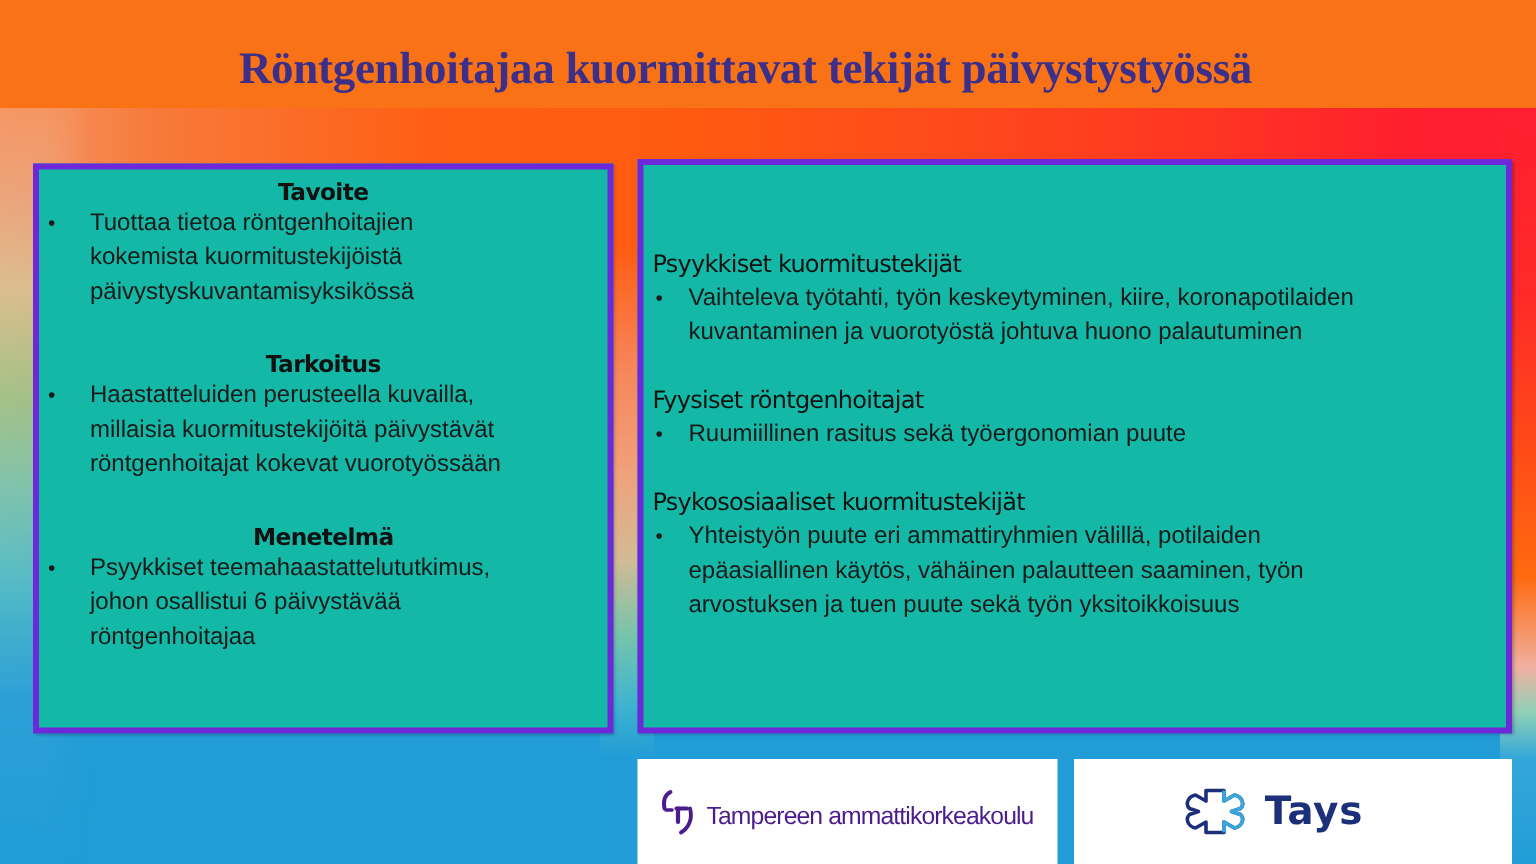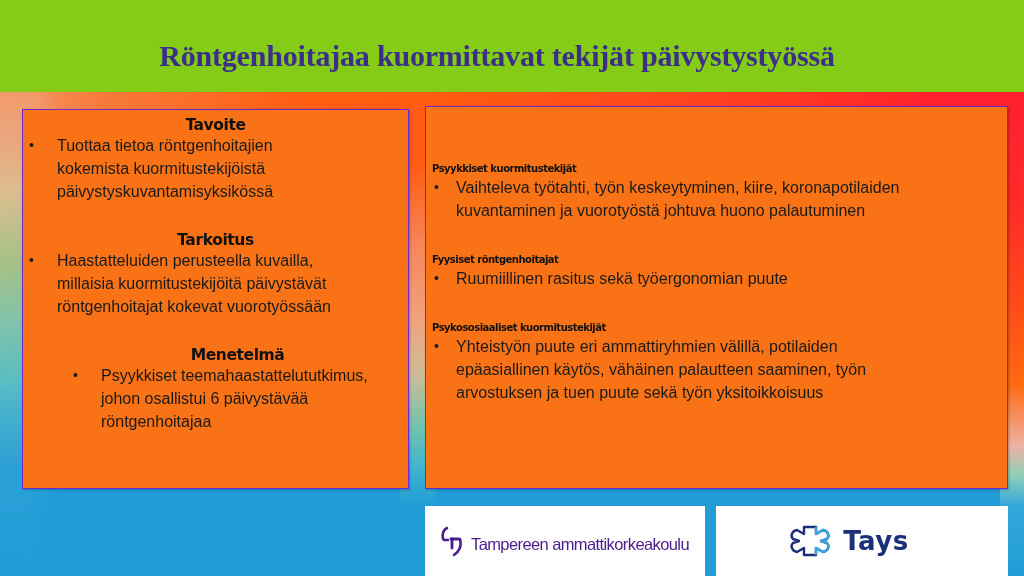--- a/index.html
+++ b/index.html
@@ -2,22 +2,22 @@
 <html><head>
   <meta charset="utf-8">
   <style>
     * { box-sizing: border-box; margin: 0; padding: 0; }
     html, body { width: 1024px; height: 576px; overflow: hidden; background: #ffffff; }
     body { position: relative; font-family: "Liberation Sans", sans-serif; }
 
     .slide { position: absolute; left: 0; top: 0; width: 1024px; height: 576px; }
 
     .title-bar {
-      position: absolute; left: 0; top: 0; width: 1024px; height: 92px;
-      background: #84cc16;
+      position: absolute; left: 0; top: 0; width: 1024px; height: 72px;
+      background: #f97316;
       display: flex; align-items: center; justify-content: center;
     }
     .title {
       font-family: "Liberation Serif", "DejaVu Serif", serif;
       font-size: 30px;
       color: #3b2f8a;
       letter-spacing: -0.2px;
       margin-top: 20px;
       margin-left: -30px;
     }
@@ -84,22 +84,22 @@
         #ff2a28 25%,
         #ff4a18 45%,
         #ff6a10 62%,
         #f0b0a0 74%,
         #8fd0b8 80%,
         #34a7da 86%,
         #219cd6 100%);
     }
 
     .panel {
-      position: absolute; background: #f97316;
-      border: 1px solid #6d28d9;
+      position: absolute; background: #14b8a6;
+      border: 4px solid #6d28d9;
       box-shadow: 1px 1px 2px rgba(0,0,0,0.25);
     }
     .panel-left { left: 22px; top: 109px; width: 387px; height: 380px; }
     .panel-right { left: 425px; top: 106px; width: 583px; height: 383px; }
 
     .section-head {
       font-family: "DejaVu Sans", sans-serif;
       font-weight: bold;
       font-size: 15.5px;
       color: #111;
@@ -125,22 +125,22 @@
     .left-sec .bullet { padding-left: 34px; }
     .left-sec .bullet .dot { left: 6px; }
 
     .right-title {
       position: absolute; left: 0; top: 7px; width: 100%;
       font-family: "DejaVu Sans", sans-serif; font-weight: bold;
       font-size: 18px; color: #111; text-align: center; letter-spacing: -0.4px;
     }
     .right-sec { position: absolute; left: 6px; width: 570px; }
     .right-sec .sub-head {
-      font-family: "DejaVu Sans", sans-serif; font-weight: bold;
-      font-size: 10px; color: #111; letter-spacing: -0.5px;
+      font-family: "DejaVu Sans", sans-serif; font-weight: normal;
+      font-size: 16px; color: #111; letter-spacing: -0.5px;
       margin-bottom: 2px;
     }
     .right-sec .bullet { padding-left: 24px; line-height: 23px; }
     .right-sec .bullet .dot { left: 2px; }
 
     .authors {
       position: absolute; left: 22px; top: 500px; width: 387px;
       text-align: center;
       font-family: "DejaVu Sans", sans-serif; font-weight: bold;
       font-size: 15px; line-height: 21.5px; color: #0d1030;
@@ -199,21 +199,21 @@
       <ul class="bullet-list">
         <li class="bullet">
           <span class="dot">•</span>
           <span>Haastatteluiden perusteella kuvailla,</span><br>
           <span>millaisia kuormitustekijöitä päivystävät</span><br>
           <span>röntgenhoitajat kokevat vuorotyössään</span>
         </li>
       </ul>
     </div>
 
-    <div class="left-sec" style="top:236px;padding-left:44px;">
+    <div class="left-sec" style="top:236px;">
       <div class="section-head">Menetelmä</div>
       <ul class="bullet-list">
         <li class="bullet">
           <span class="dot">•</span>
           <span>Psyykkiset teemahaastattelututkimus,</span><br>
           <span>johon osallistui 6 päivystävää</span><br>
           <span>röntgenhoitajaa</span>
         </li>
       </ul>
     </div>

